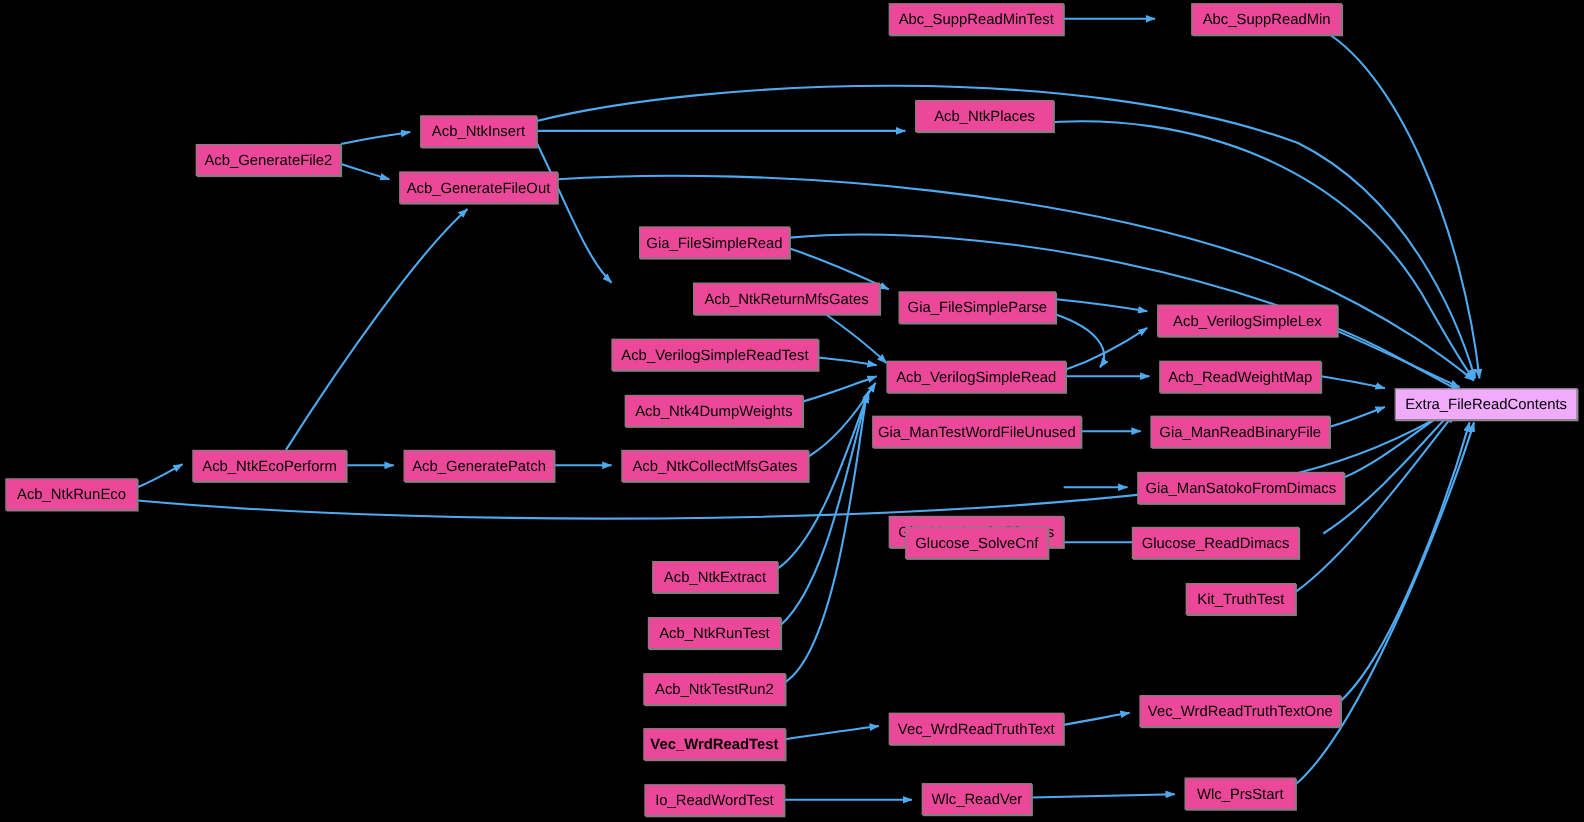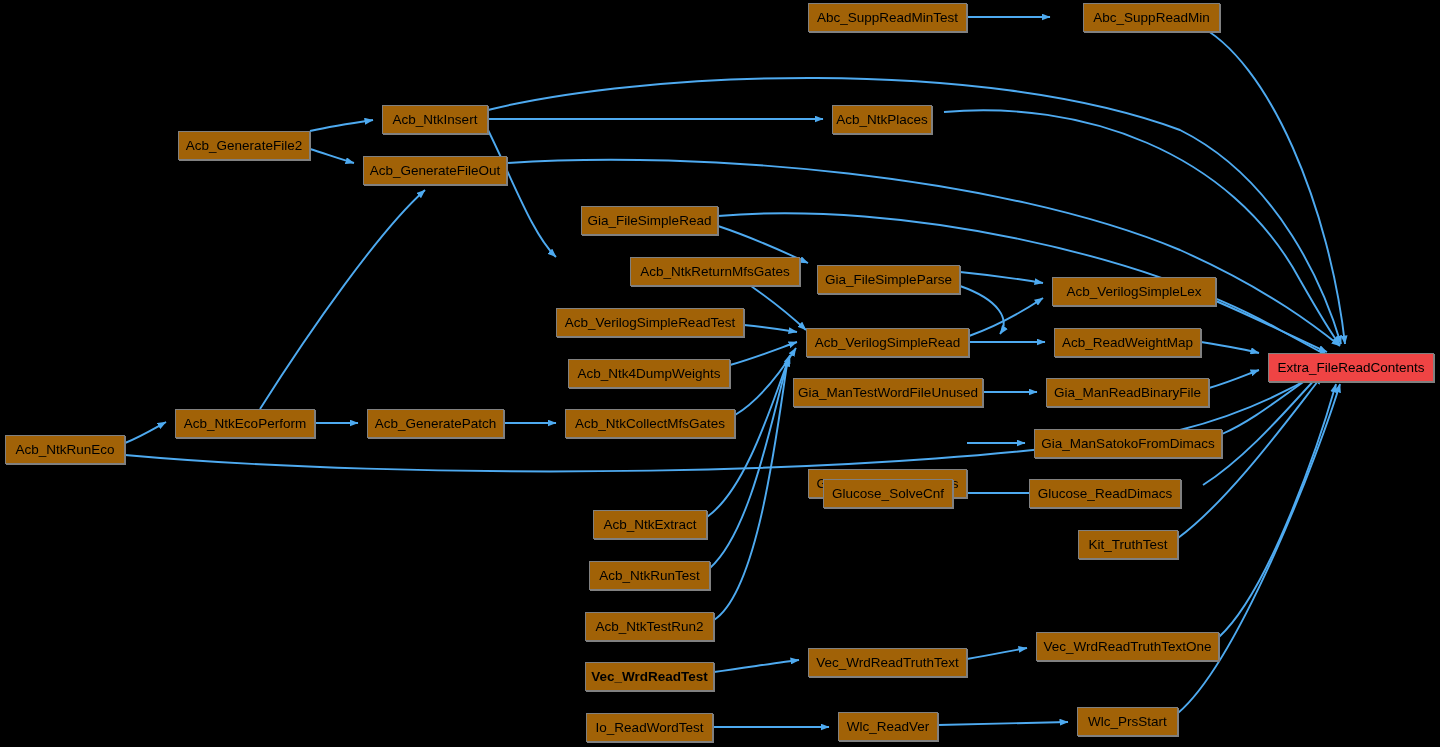--- a/index.html
+++ b/index.html
@@ -1,23 +1,23 @@
 <!DOCTYPE html>
 <html><head>
 <meta charset="utf-8">
 <style>
   html,body{margin:0;padding:0;background:#000;}
   #stage{position:relative;width:1440px;height:747px;background:#000;overflow:hidden;
          font-family:"Liberation Sans","DejaVu Sans",sans-serif;}
   #edges{position:absolute;left:0;top:0;width:1440px;height:747px;}
-  .node{position:absolute;box-sizing:border-box;background:#a16207;
+  .node{position:absolute;box-sizing:border-box;background:#ec4899;
         border:1px solid #808080;display:flex;align-items:center;justify-content:center;
         color:#000;font-size:13.5px;line-height:1;white-space:nowrap;
         box-shadow:1px 1px 0 0 #808080;}
-  .node.hl{background:#ef4444;}
+  .node.hl{background:#f0abfc;}
   .nlabel{pointer-events:none;}
 </style>
 </head>
 <body>
 
 <div id="stage">
   <svg id="edges" viewBox="0 0 1440 747" xmlns="http://www.w3.org/2000/svg">
     <defs>
       <marker id="ah" markerWidth="9" markerHeight="7" refX="8.5" refY="3.5" orient="auto" markerUnits="userSpaceOnUse">
         <path d="M0,0 L9,3.5 L0,7 z" fill="#4eaaf0"></path>
@@ -71,21 +71,21 @@
   <div id="node-layer">
       <div class="node" style="left: 808px; top: 3px; width: 159px; height: 29px;">
         <span class="nlabel">Abc_SuppReadMinTest</span>
       </div>
       <div class="node" style="left: 1059px; top: 3px; width: 137px; height: 29px; margin-left: 24px;">
         <span class="nlabel">Abc_SuppReadMin</span>
       </div>
       <div class="node" style="left: 382px; top: 105px; width: 106px; height: 29px;">
         <span class="nlabel">Acb_NtkInsert</span>
       </div>
-      <div class="node" style="left: 832px; top: 105px; width: 100px; height: 29px;">
+      <div class="node" style="left: 832px; top: 91px; width: 126px; height: 29px;">
         <span class="nlabel">Acb_NtkPlaces</span>
       </div>
       <div class="node" style="left: 178px; top: 131px; width: 132px; height: 29px;">
         <span class="nlabel">Acb_GenerateFile2</span>
       </div>
       <div class="node" style="left: 363px; top: 156px; width: 144px; height: 29px;">
         <span class="nlabel">Acb_GenerateFileOut</span>
       </div>
       <div class="node" style="left: 581px; top: 206px; width: 137px; height: 29px;">
         <span class="nlabel">Gia_FileSimpleRead</span>

